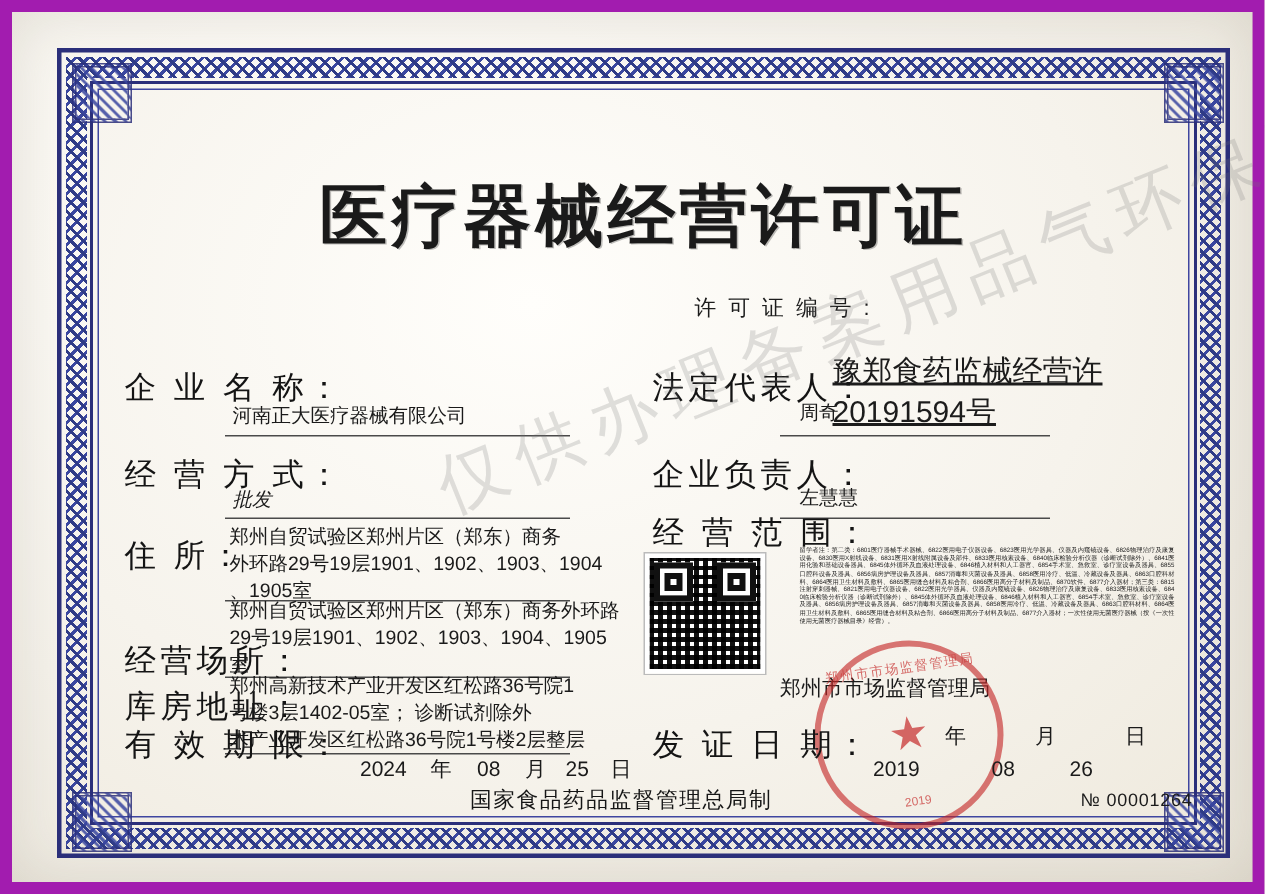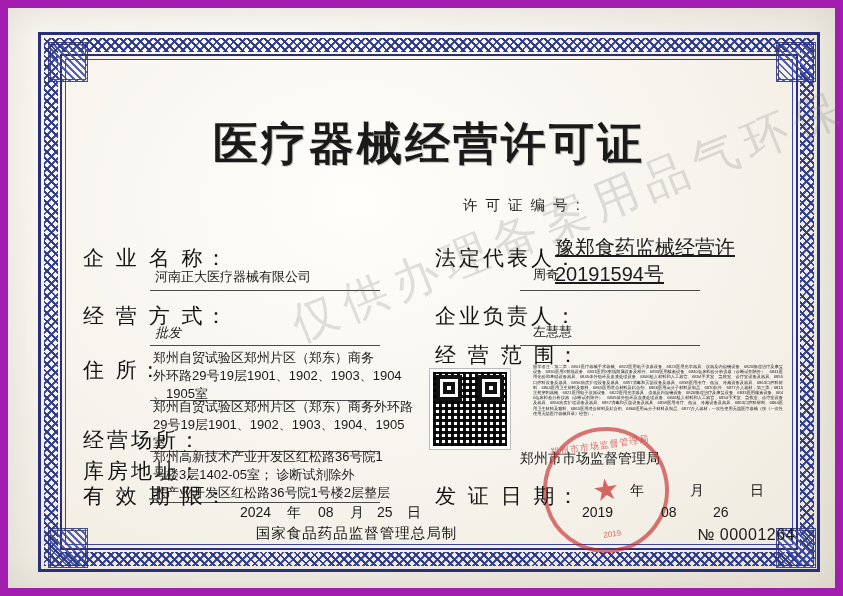--- a/index.html
+++ b/index.html
@@ -247,31 +247,31 @@
     font-family: "DejaVu Sans", sans-serif;
     pointer-events: none;
     white-space: nowrap;
   }
 
   
   .footer-text {
     position: absolute;
     left: 0;
     top: 516px;
-    width: 697px;
+    width: 812px;
     text-align: center;
     font-size: 14.5px;
     letter-spacing: 1px;
     color: #161616;
   }
   .serial {
     position: absolute;
     right: 40px;
     top: 518px;
-    font-size: 16px;
+    font-size: 12px;
     color: #1b1b1b;
     letter-spacing: .5px;
   }
 </style>
 </head>
 <body>
 
 <div id="page">
   <div class="paper">
 

